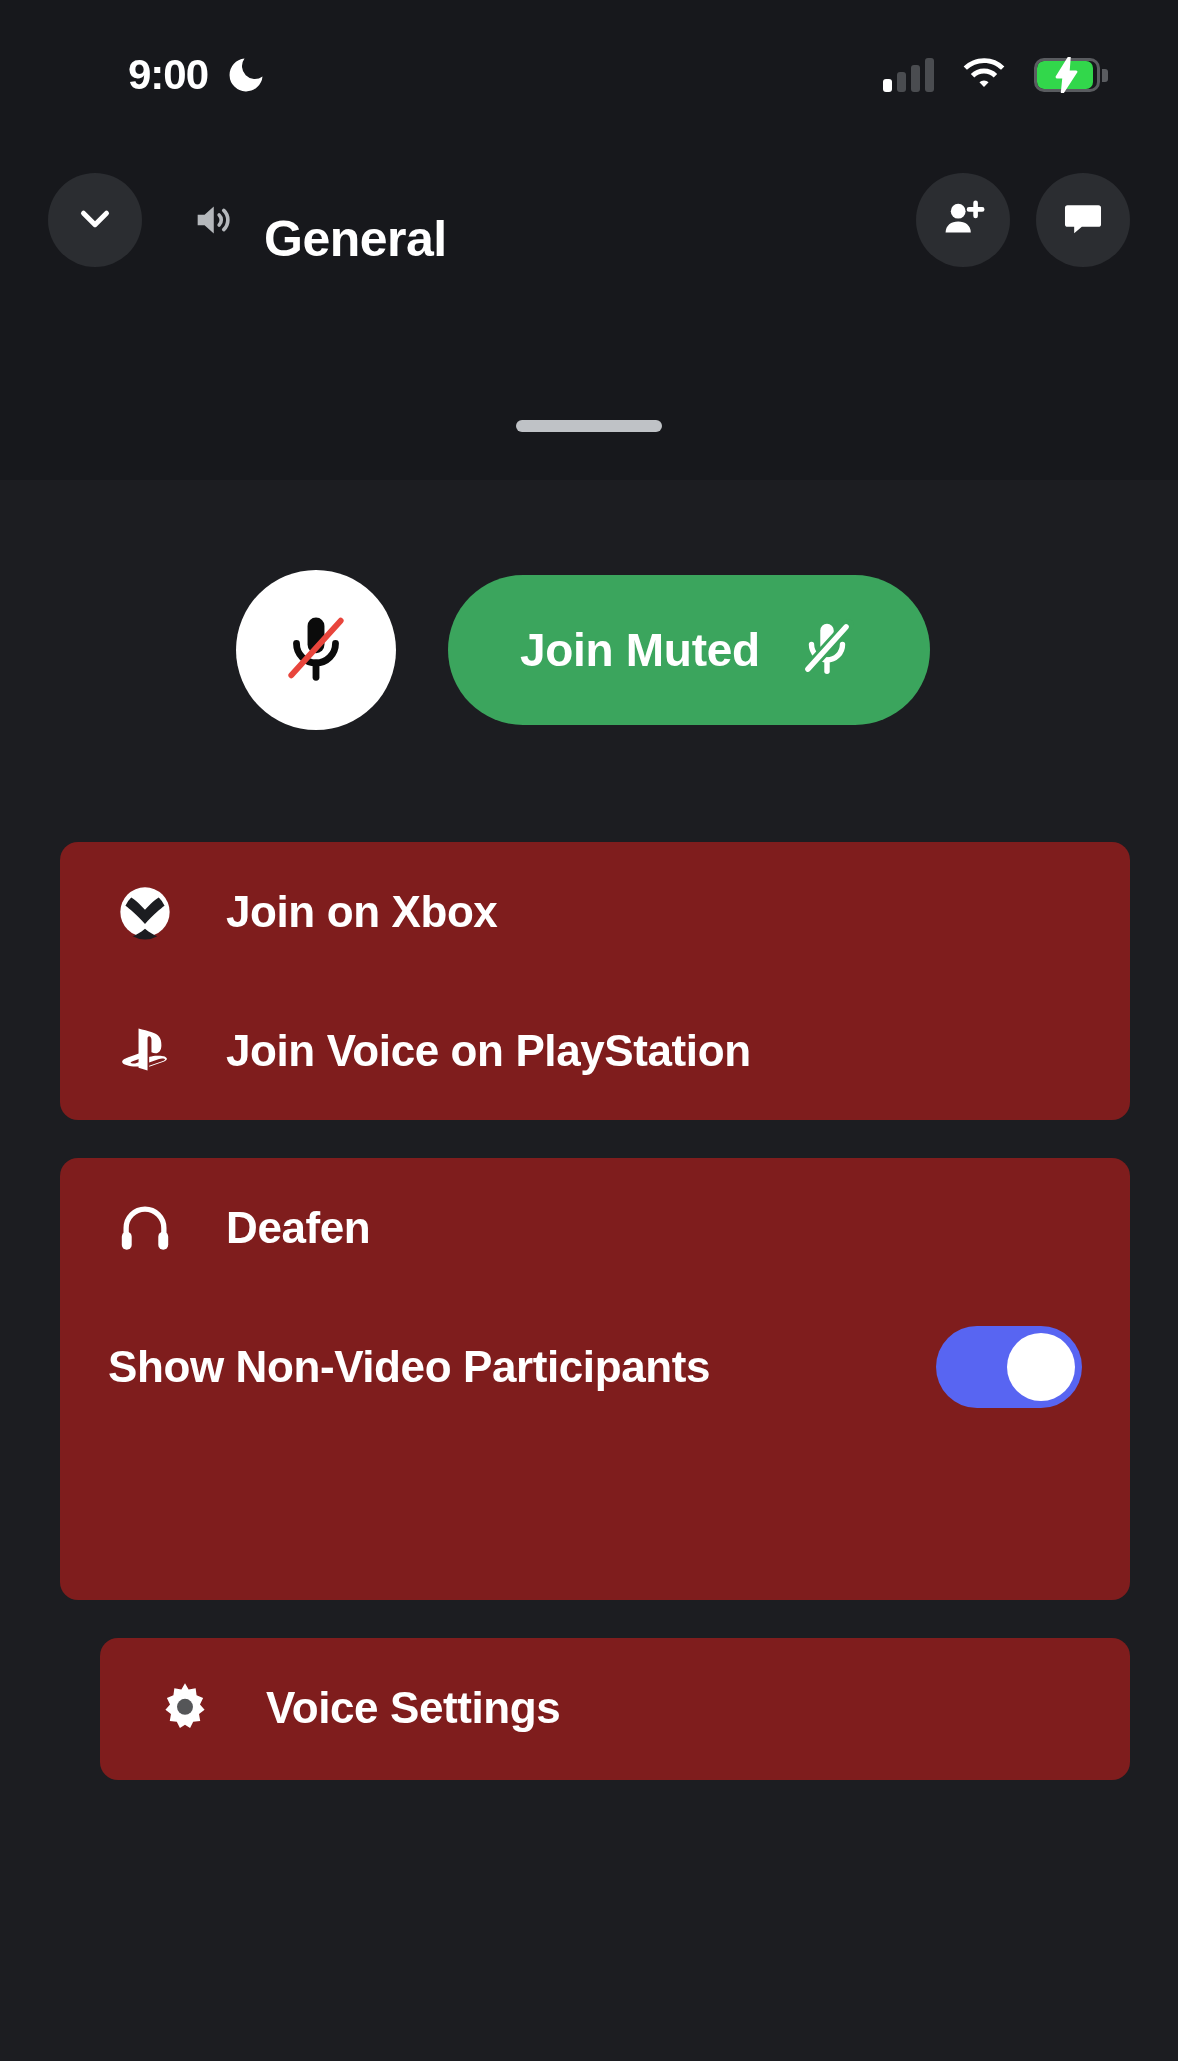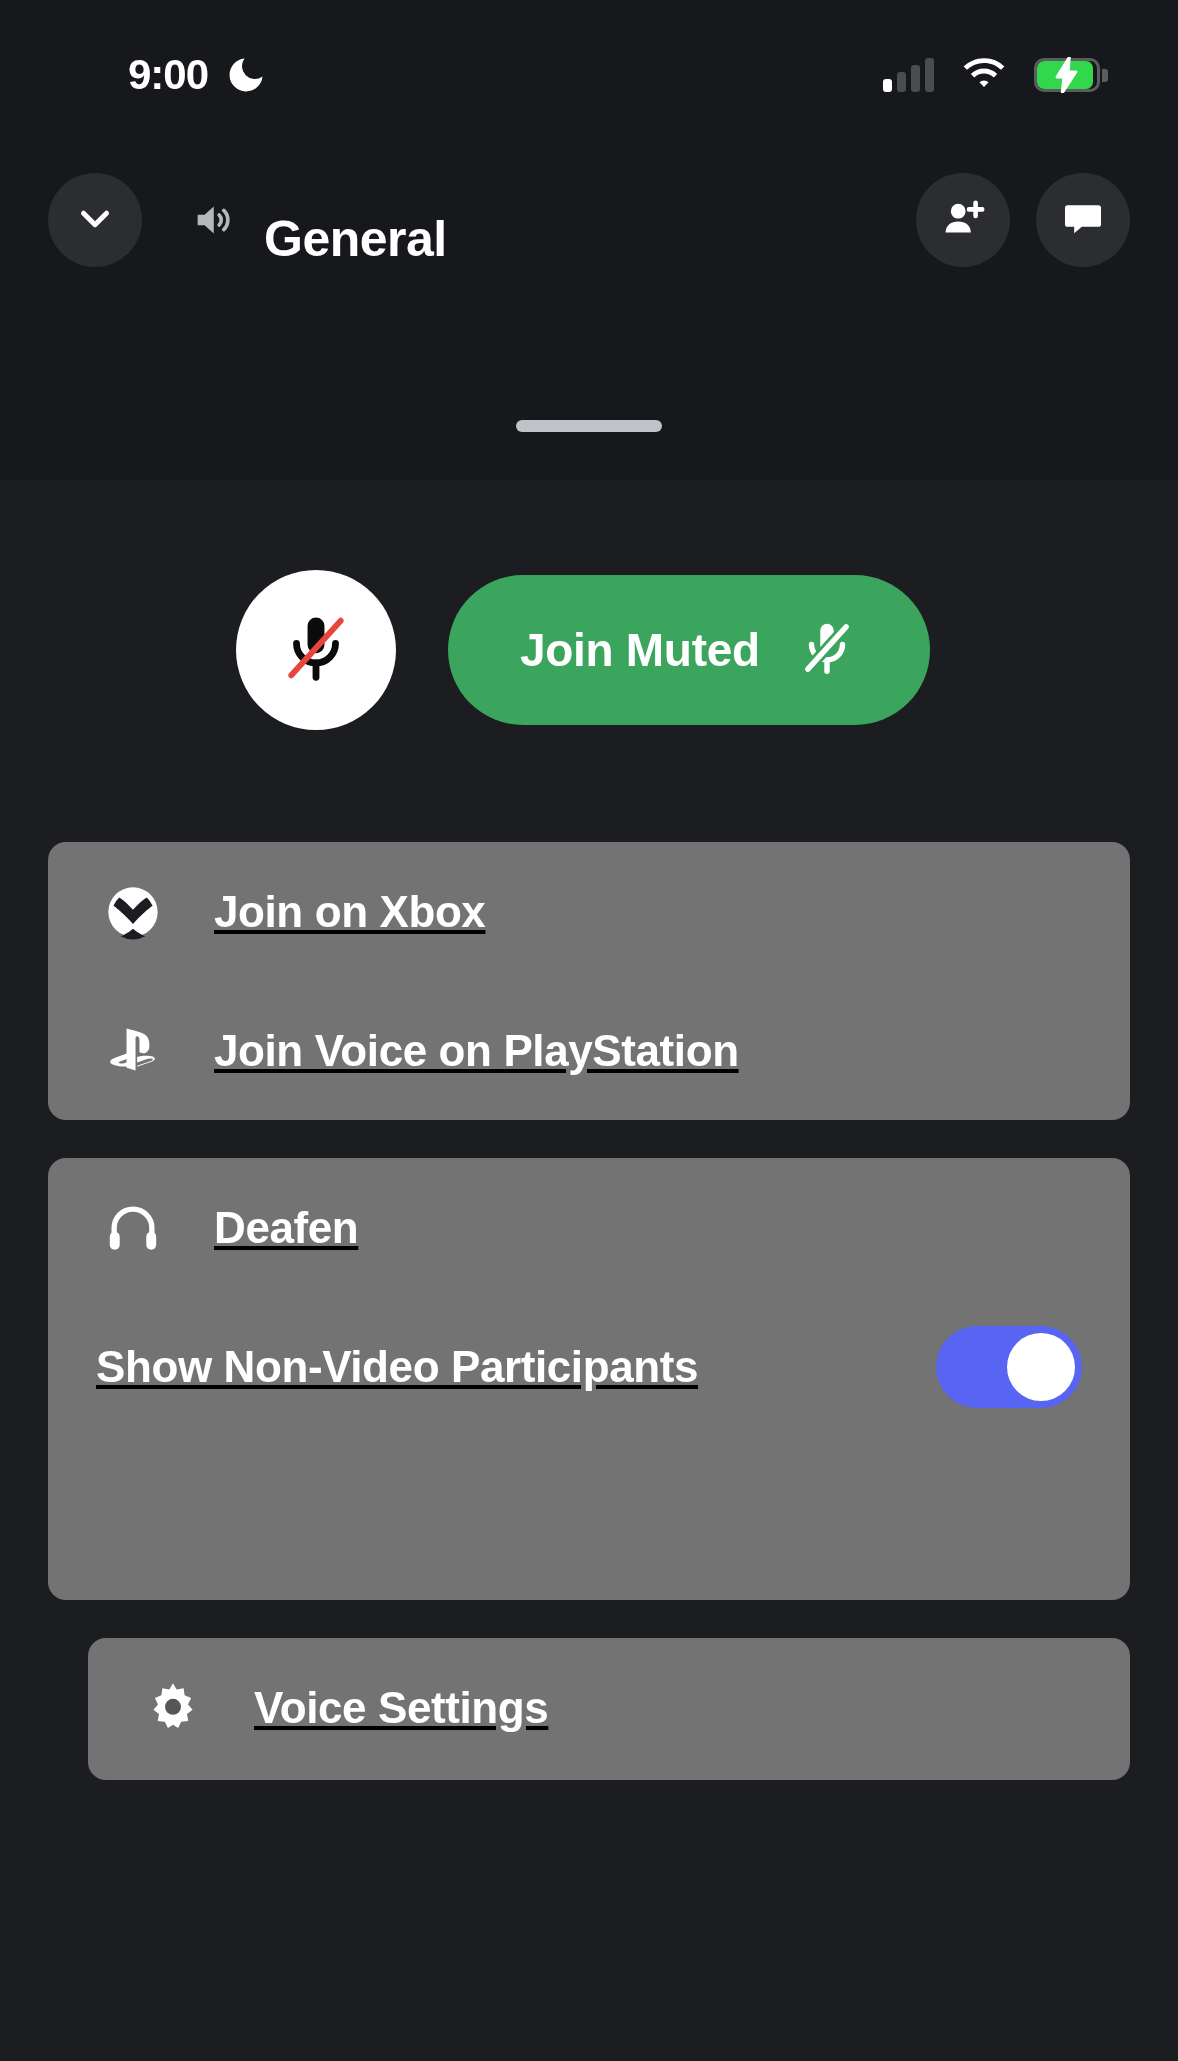--- a/index.html
+++ b/index.html
@@ -99,22 +99,22 @@
     display:flex; align-items:center; gap:36px;
     padding:0 72px; flex:0 0 auto;
   }
   #join-btn .label {
     color:#fff; font-size:46px; font-weight:700; letter-spacing:-0.3px;
     white-space:nowrap;
   }
 
   
   .card {
-    position:absolute; left:48px; right:48px;
-    background:#737373; border-radius:18px; overflow:hidden;text-decoration:underline;
+    position:absolute; left:60px; right:48px;
+    background:#7f1d1d; border-radius:18px; overflow:hidden;
   }
   #card-console { top:362px; height:278px; }
   #card-audio   { top:678px; height:442px; }
   #card-settings{ top:1158px; height:142px;margin-left:40px; }
 
   .row {
     display:flex; align-items:center; height:100%;
     padding:0 48px;
   }
   .row-h {  height:139px; }

